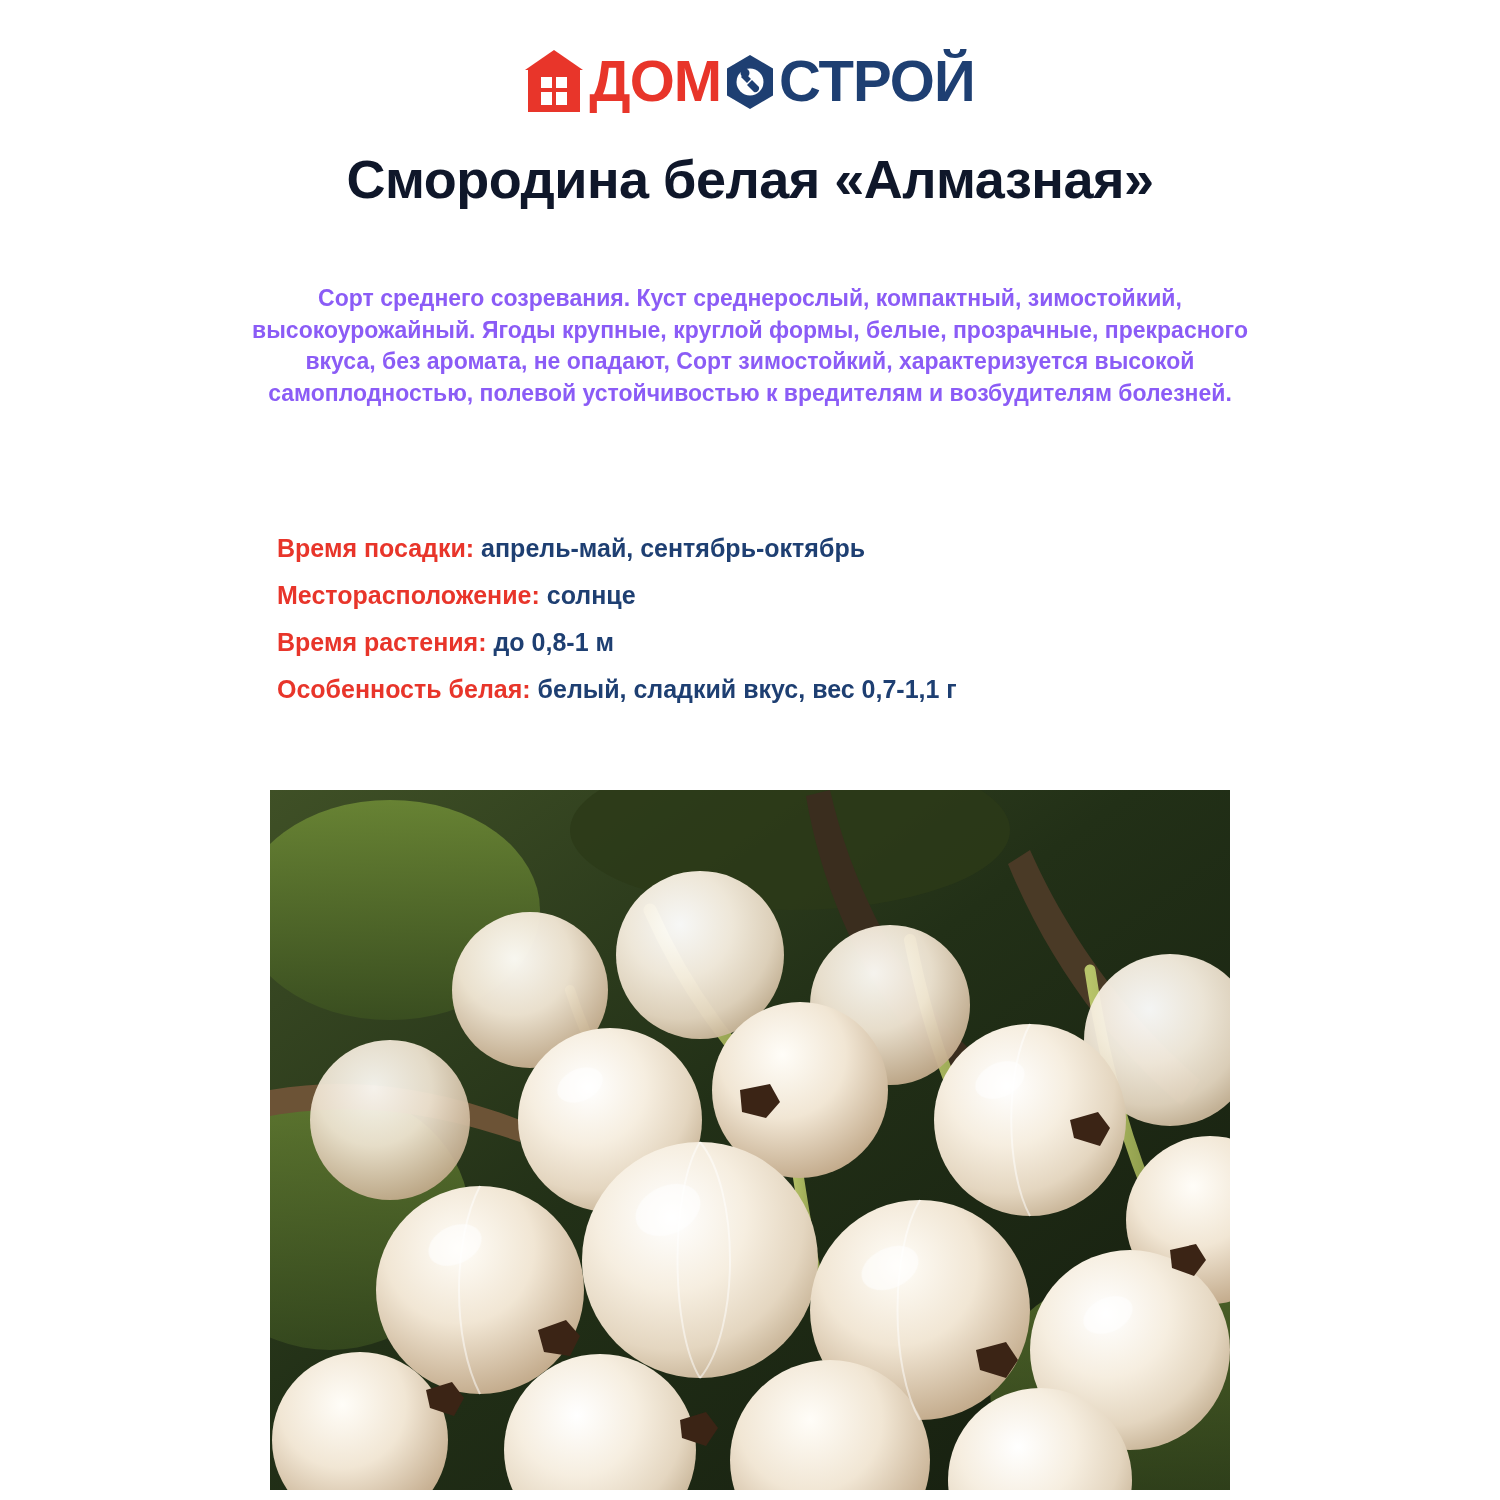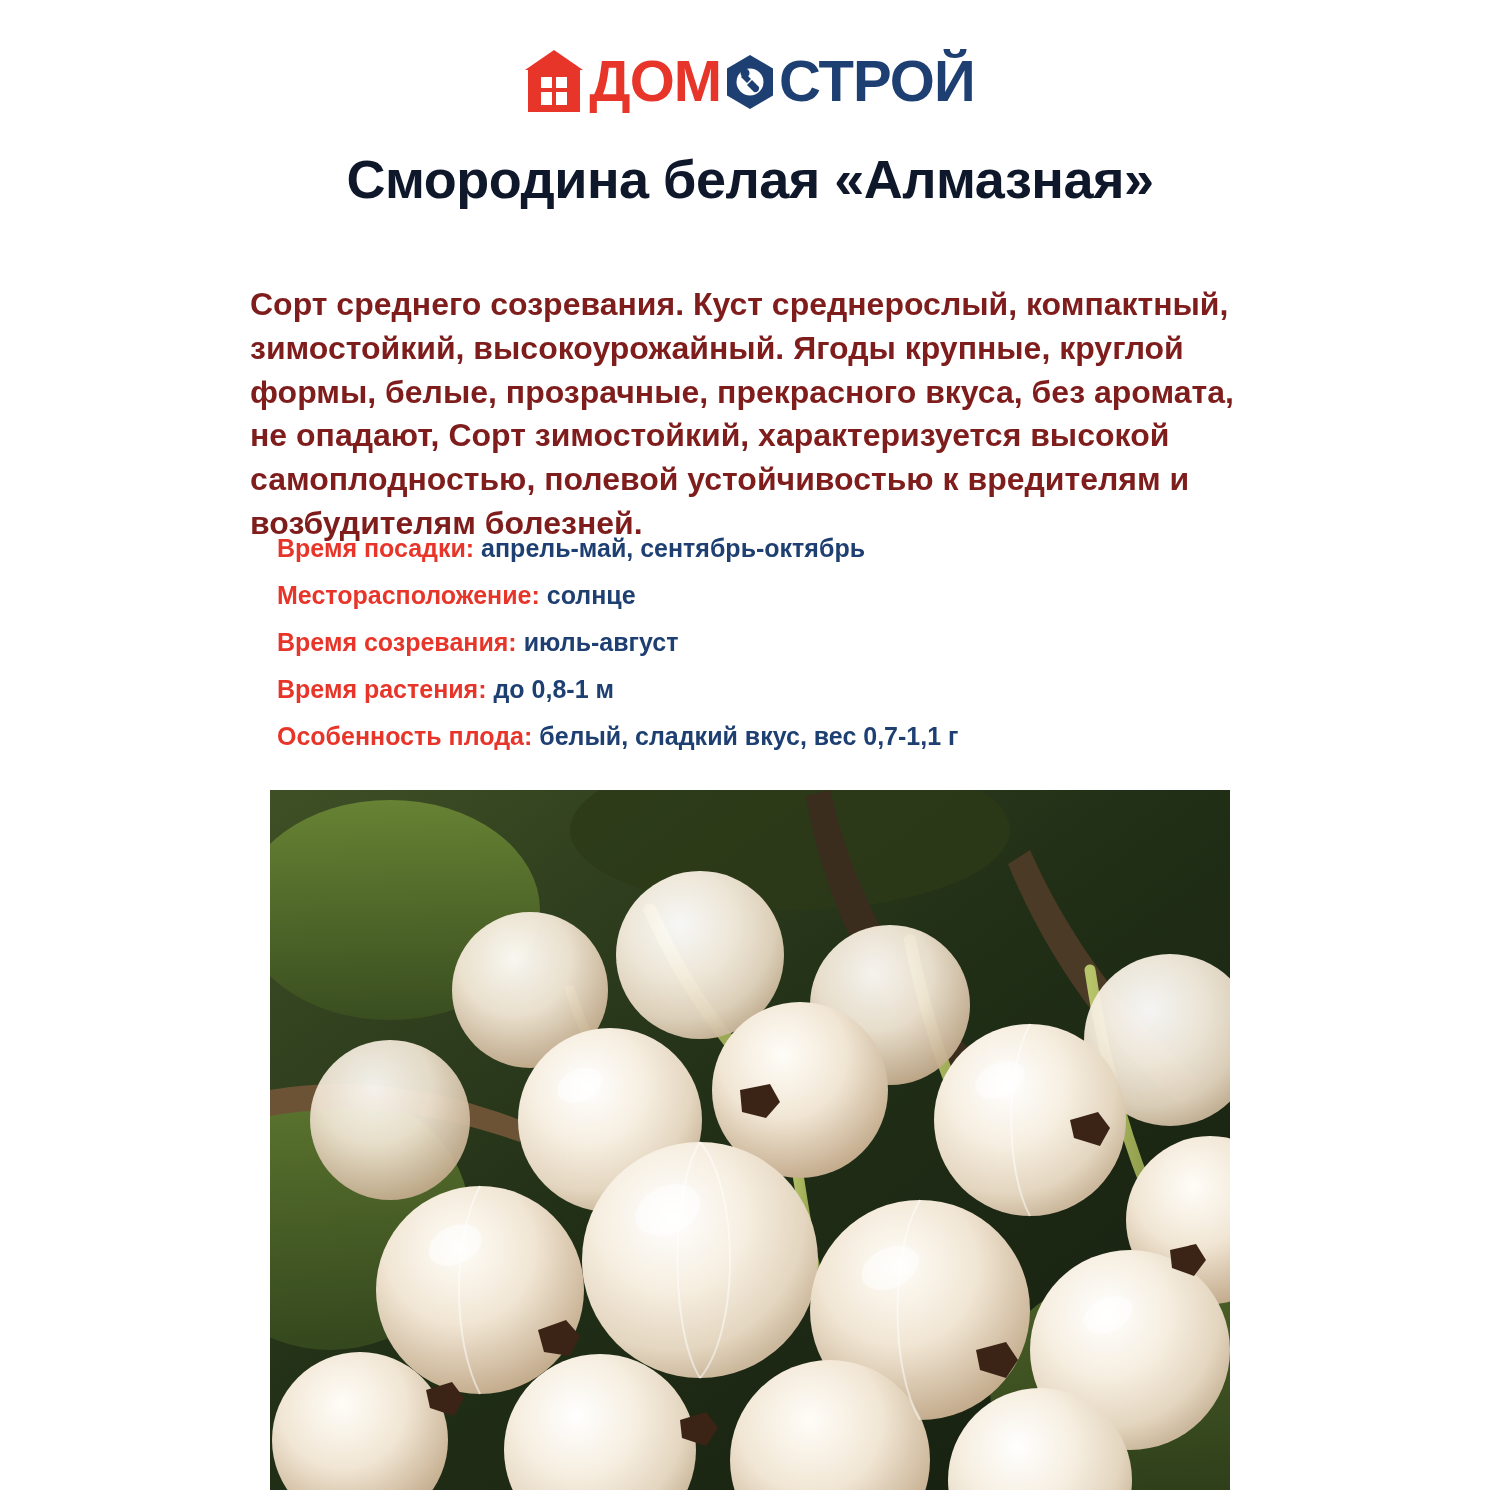--- a/index.html
+++ b/index.html
@@ -114,23 +114,23 @@
     font-weight: bold;
     letter-spacing: -0.5px;
   }
 
   
   .description {
     position: absolute;
     top: 283px;
     left: 250px;
     width: 1000px;
-    text-align: left;
-    color: #7f1d1d;
-    font-size: 32px;
+    text-align: center;
+    color: #8b5cf6;
+    font-size: 23px;
     font-weight: bold;
     line-height: 1.37;
   }
 
   
   .specs {
     position: absolute;
     top: 536px;
     left: 277px;
     width: 1000px;
@@ -193,29 +193,25 @@
   <div class="specs">
     <div class="spec-row">
       <span class="spec-label">Время посадки:</span>
       <span class="spec-value">апрель-май, сентябрь-октябрь</span>
     </div>
     <div class="spec-row">
       <span class="spec-label">Месторасположение:</span>
       <span class="spec-value">солнце</span>
     </div>
     <div class="spec-row">
-      <span class="spec-label">Время созревания:</span>
-      <span class="spec-value">июль-август</span>
-    </div>
-    <div class="spec-row">
       <span class="spec-label">Время растения:</span>
       <span class="spec-value">до 0,8-1 м</span>
     </div>
     <div class="spec-row">
-      <span class="spec-label">Особенность плода:</span>
+      <span class="spec-label">Особенность белая:</span>
       <span class="spec-value">белый, сладкий вкус, вес 0,7-1,1 г</span>
     </div>
   </div>
 
   <div class="photo">
     <svg width="960" height="700" viewBox="0 0 960 700">
       <defs>
         <radialGradient id="berry" cx="38%" cy="32%" r="70%">
           <stop offset="0%" stop-color="#ffffff"></stop>
           <stop offset="45%" stop-color="#f6eee0"></stop>

